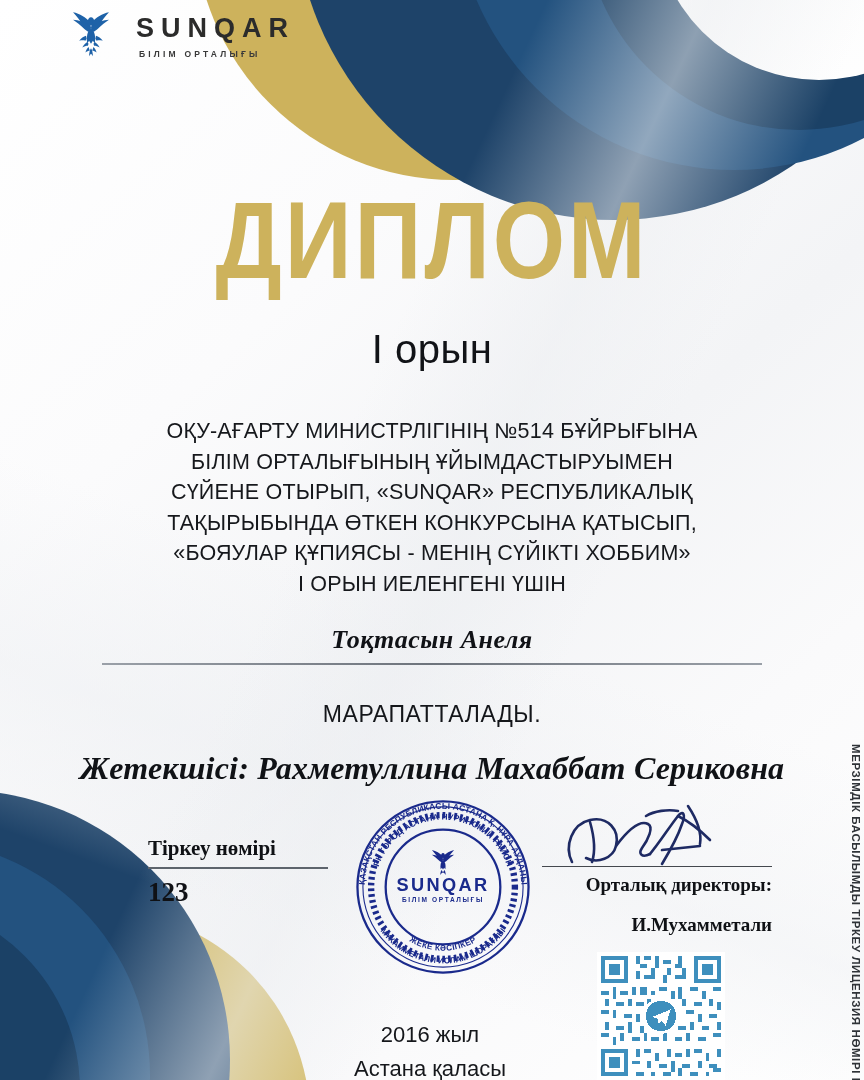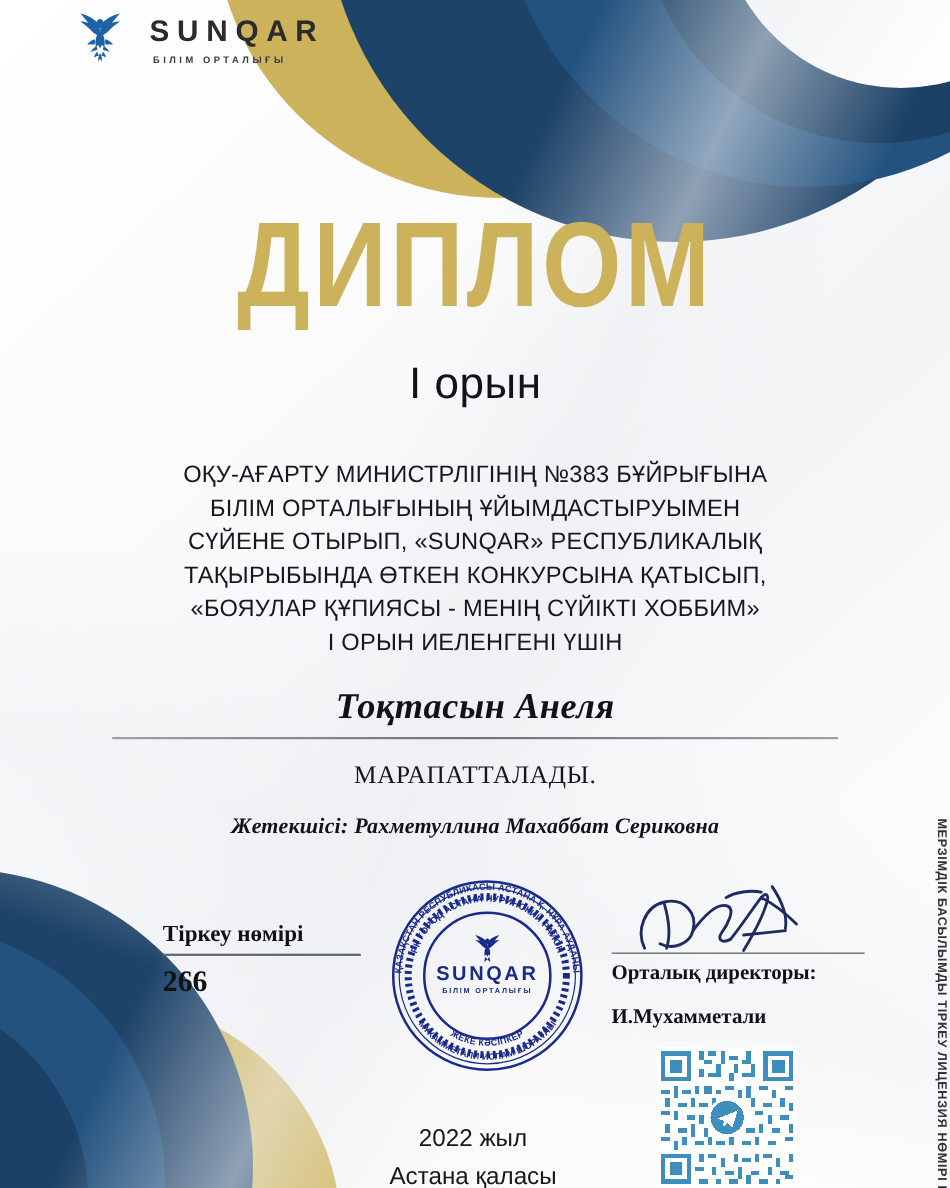--- a/index.html
+++ b/index.html
@@ -140,44 +140,44 @@
     letter-spacing:.2px;
     color:#16181c;
   }
   .body-text div { white-space:nowrap; }
 
   .recipient {
     margin-top:26px;
     font-family:"Liberation Serif", serif;
     font-style:italic;
     font-weight:700;
-    font-size:33px;
+    font-size:26px;
     color:#101216;
     letter-spacing:.5px;
   }
   .recipient-rule {
     width:660px; height:1.5px;
     background:linear-gradient(90deg,#9aa0a8,#6d737b,#9aa0a8);
     margin-top:8px;
   }
 
   .awarded {
-    margin-top:20px;
-    font-family:Liberation Serif, serif;
+    margin-top:36px;
+    font-family:Liberation Sans, sans-serif;
     font-size:23px;
     color:#14161a;
     letter-spacing:.6px;
   }
 
   .supervisor {
     margin-top:22px;
     font-family:"Liberation Serif", serif;
     font-style:italic;
     font-weight:700;
-    font-size:20px;
+    font-size:32px;
     color:#101216;
     letter-spacing:.2px;
   }
 
   
   .footer {
     position:absolute;
     left:0; right:0; top:828px;
     height:170px;
     z-index:6;
@@ -203,22 +203,22 @@
   }
 
   
   .seal {
     position:absolute; left:352px; top:-32px;
     width:182px; height:182px;
   }
 
   
   .sign-block {
-    position:absolute; left:556px; top:-26px;
-    width:230px; text-align:left;
+    position:absolute; left:542px; top:-26px;
+    width:230px; text-align:right;
   }
   .sign-svg { display:block; margin:0 auto; }
   .sign-rule { height:1.4px; background:#44484e; margin-top:-2px; }
   .sign-role {
     margin-top:7px;
     font-family:"Liberation Serif", serif;
     font-weight:700;
     font-size:19px;
     color:#0f1115;
   }
@@ -305,42 +305,42 @@
     </div>
   </div>
 
   <div class="content">
 
     <div class="diploma-title">ДИПЛОМ</div>
 
     <div class="place-line">I орын</div>
 
     <div class="body-text">
-      <div>ОҚУ-АҒАРТУ МИНИСТРЛІГІНІҢ №383 БҰЙРЫҒЫНА</div>
+      <div>ОҚУ-АҒАРТУ МИНИСТРЛІГІНІҢ №514 БҰЙРЫҒЫНА</div>
       <div>БІЛІМ ОРТАЛЫҒЫНЫҢ ҰЙЫМДАСТЫРУЫМЕН</div>
       <div>СҮЙЕНЕ ОТЫРЫП, «SUNQAR» РЕСПУБЛИКАЛЫҚ</div>
       <div>ТАҚЫРЫБЫНДА ӨТКЕН КОНКУРСЫНА ҚАТЫСЫП,</div>
       <div>«БОЯУЛАР ҚҰПИЯСЫ - МЕНІҢ СҮЙІКТІ ХОББИМ»</div>
       <div>I ОРЫН ИЕЛЕНГЕНІ ҮШІН</div>
     </div>
 
     <div class="recipient">Тоқтасын Анеля</div>
     <div class="recipient-rule"></div>
 
     <div class="awarded">МАРАПАТТАЛАДЫ.</div>
 
     <div class="supervisor">Жетекшісі: Рахметуллина Махаббат Сериковна</div>
   </div>
 
   <div class="footer">
 
     <div class="reg-block">
       <div class="reg-label">Тіркеу нөмірі</div>
       <div class="reg-rule"></div>
-      <div class="reg-number">266</div>
+      <div class="reg-number">123</div>
     </div>
 
     <svg class="seal" viewBox="0 0 200 200">
       <defs>
         <path id="arcOuterTop" d="M100,100 m-86,0 a86,86 0 0,1 172,0" fill="none"></path>
         <path id="arcInnerTop" d="M100,100 m-74,0 a74,74 0 0,1 148,0" fill="none"></path>
         <path id="arcOuterBot" d="M100,100 m-84,0 a84,84 0 0,0 168,0" fill="none"></path>
         <path id="arcInnerBot" d="M100,100 m-70,0 a70,70 0 0,0 140,0" fill="none"></path>
       </defs>
       <g fill="none" stroke="#1a2a8c">
@@ -390,21 +390,21 @@
           <path d="M112 48 L150 44"></path>
         </g>
       </svg>
       <div class="sign-rule"></div>
       <div class="sign-role">Орталық директоры:</div>
       <div class="sign-name">И.Мухамметали</div>
     </div>
   </div>
 
   <div class="place-date">
-    <div class="pd-year">2022 жыл</div>
+    <div class="pd-year">2016 жыл</div>
     <div class="pd-city">Астана қаласы</div>
   </div>
 
   <div class="qr-block">
     <svg class="qr-code" viewBox="0 0 33 33" shape-rendering="crispEdges">
       <rect width="33" height="33" fill="#ffffff"></rect>
       <g fill="#3e8fbd">
         <rect x="1" y="1" width="7" height="1"></rect>
           <rect x="1" y="7" width="7" height="1"></rect>
         <rect x="1" y="1" width="1" height="7"></rect>

